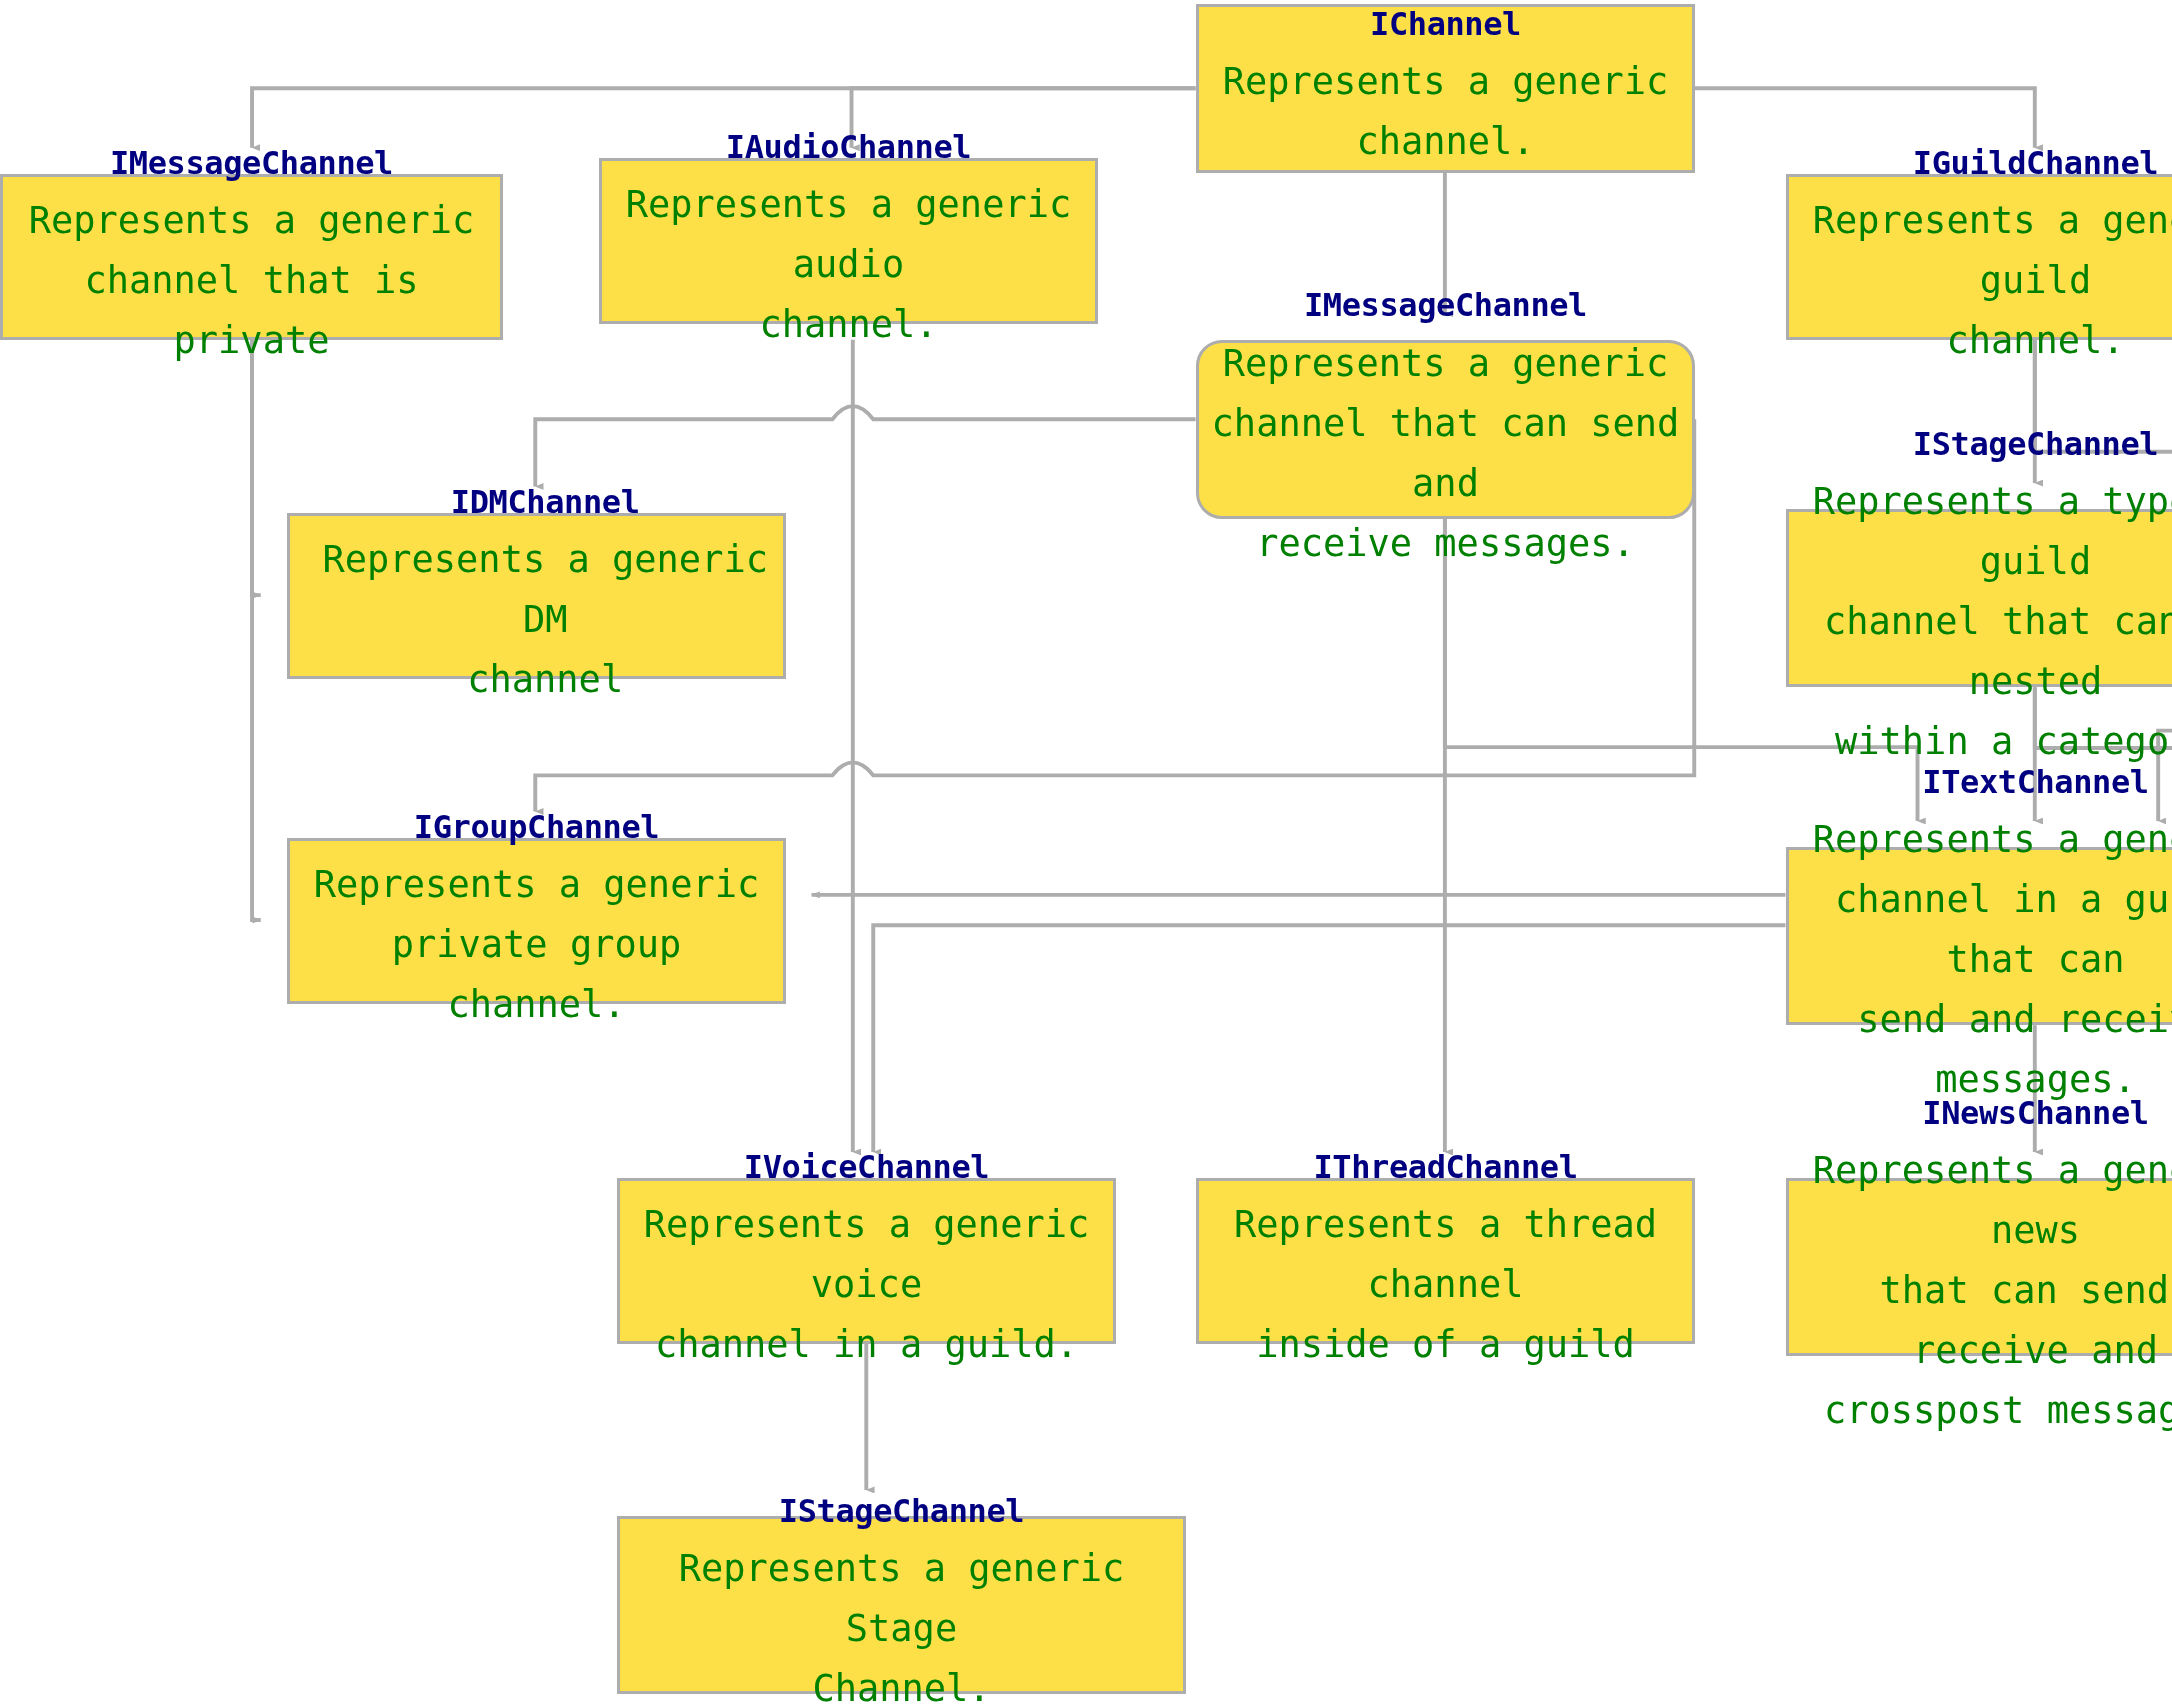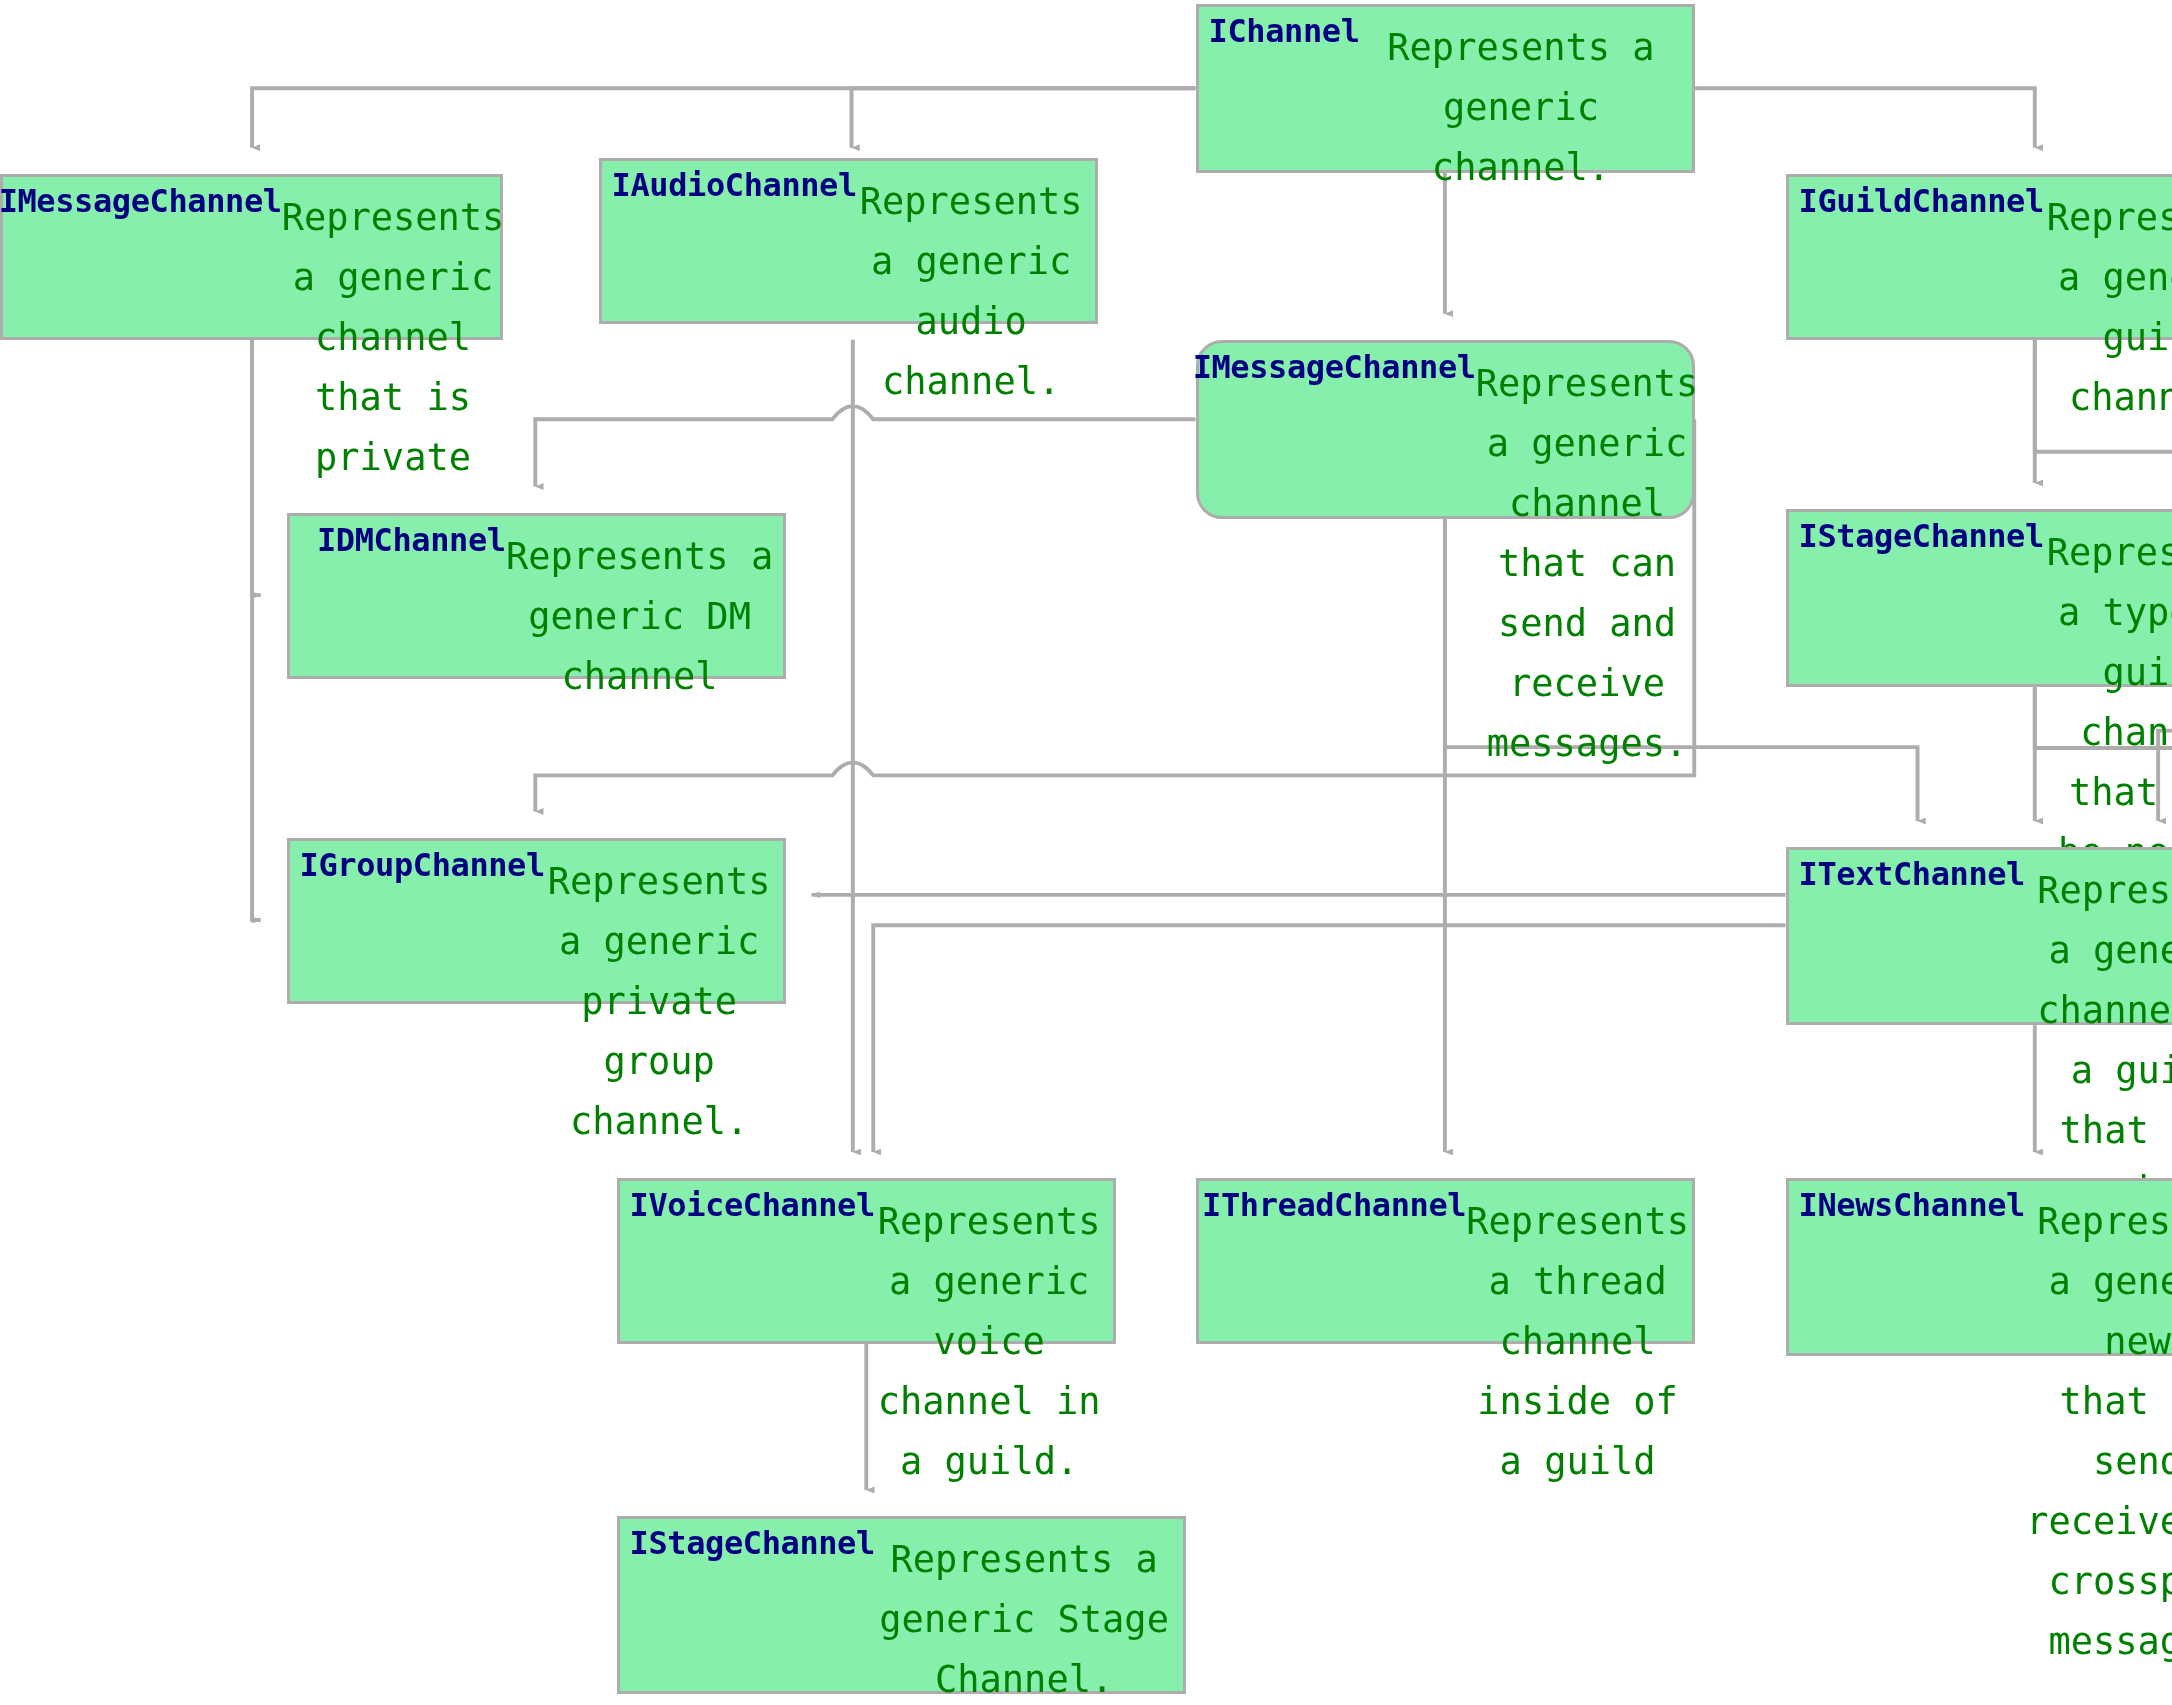--- a/index.html
+++ b/index.html
@@ -19,24 +19,24 @@
     position: absolute;
     left: 0;
     top: 0;
     width: 2862px;
     height: 1705px;
     pointer-events: none;
   }
   .node {
     position: absolute;
     box-sizing: border-box;
-    background: #86efac;
+    background: #fde047;
     border: 3.9px solid #adadad;
     display: flex;
-    flex-direction: row;
+    flex-direction: column;
     justify-content: center;
     text-align: center;
     padding: 4.3px 9.6px;
   }
   .node-title {
     color: #000080;
     font-weight: bold;
     font-size: 32px;
     line-height: 1.30;
     letter-spacing: -0.4px;

